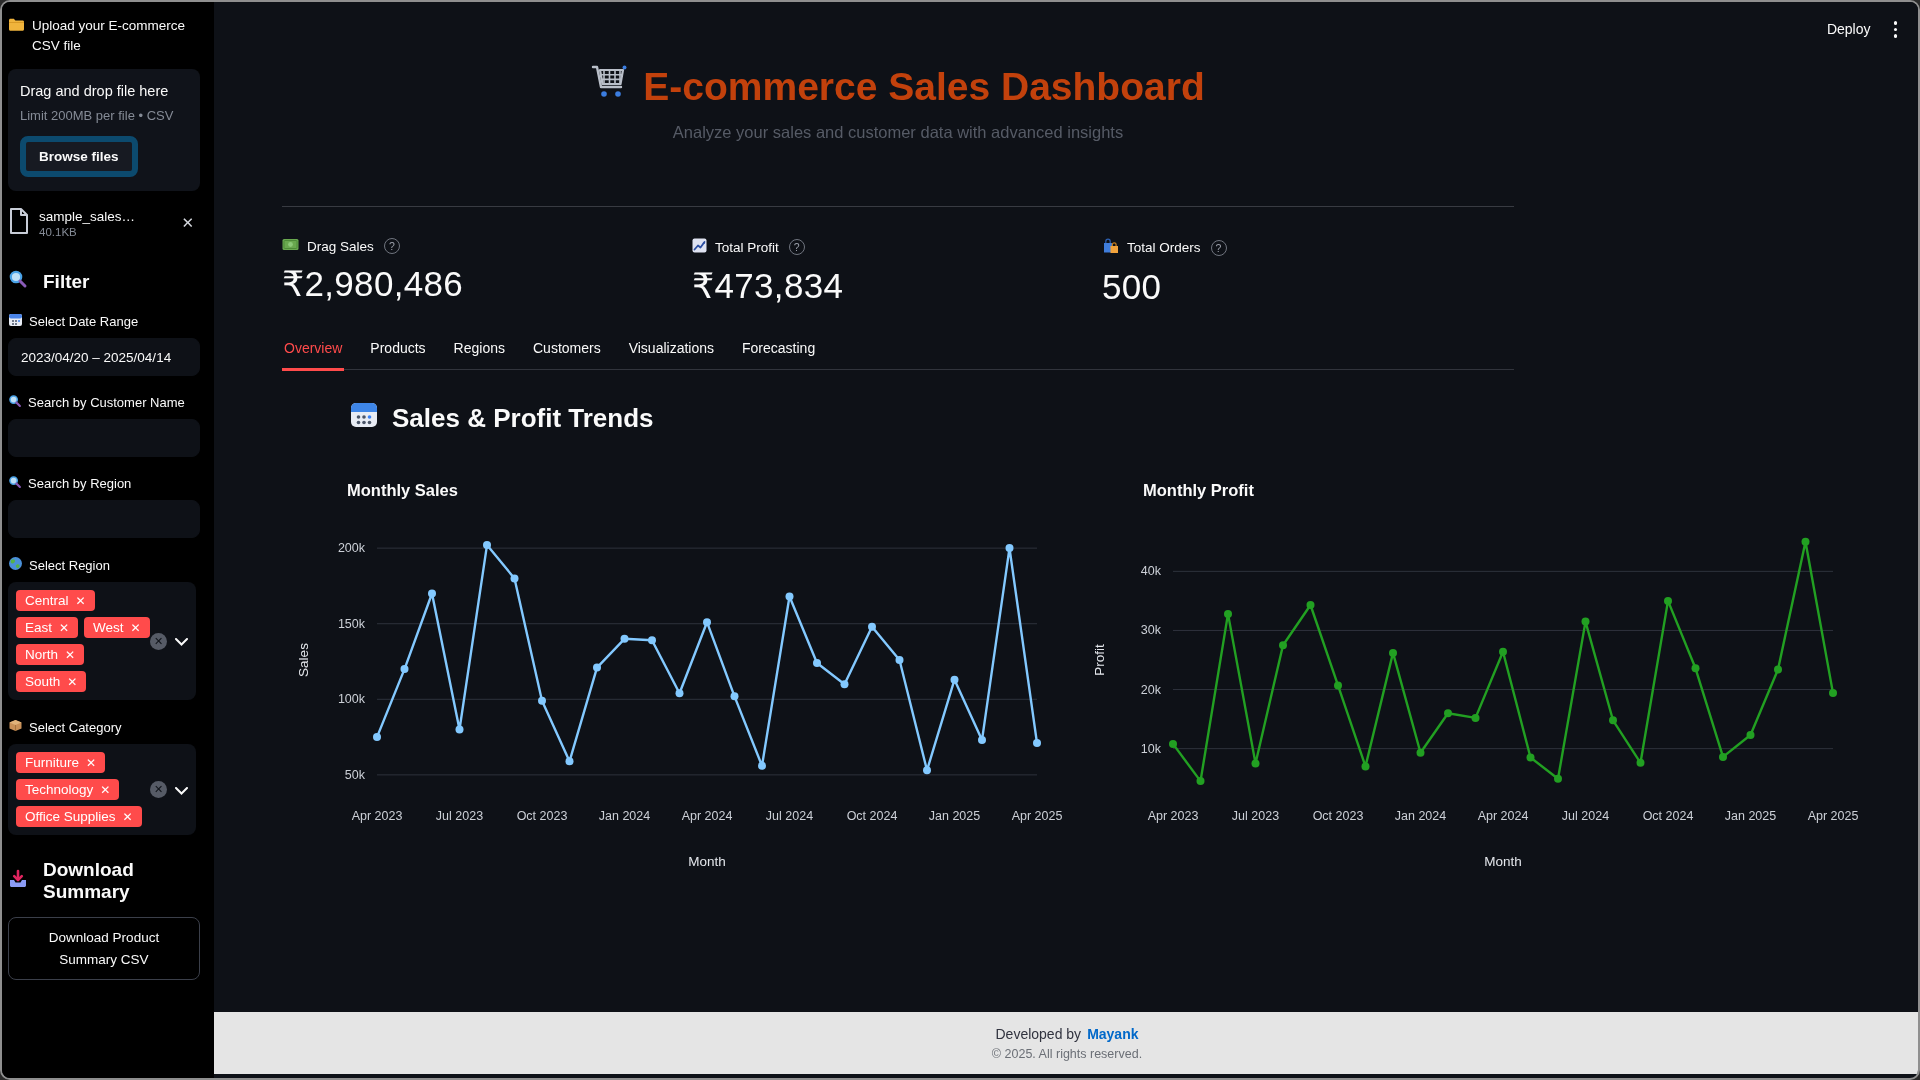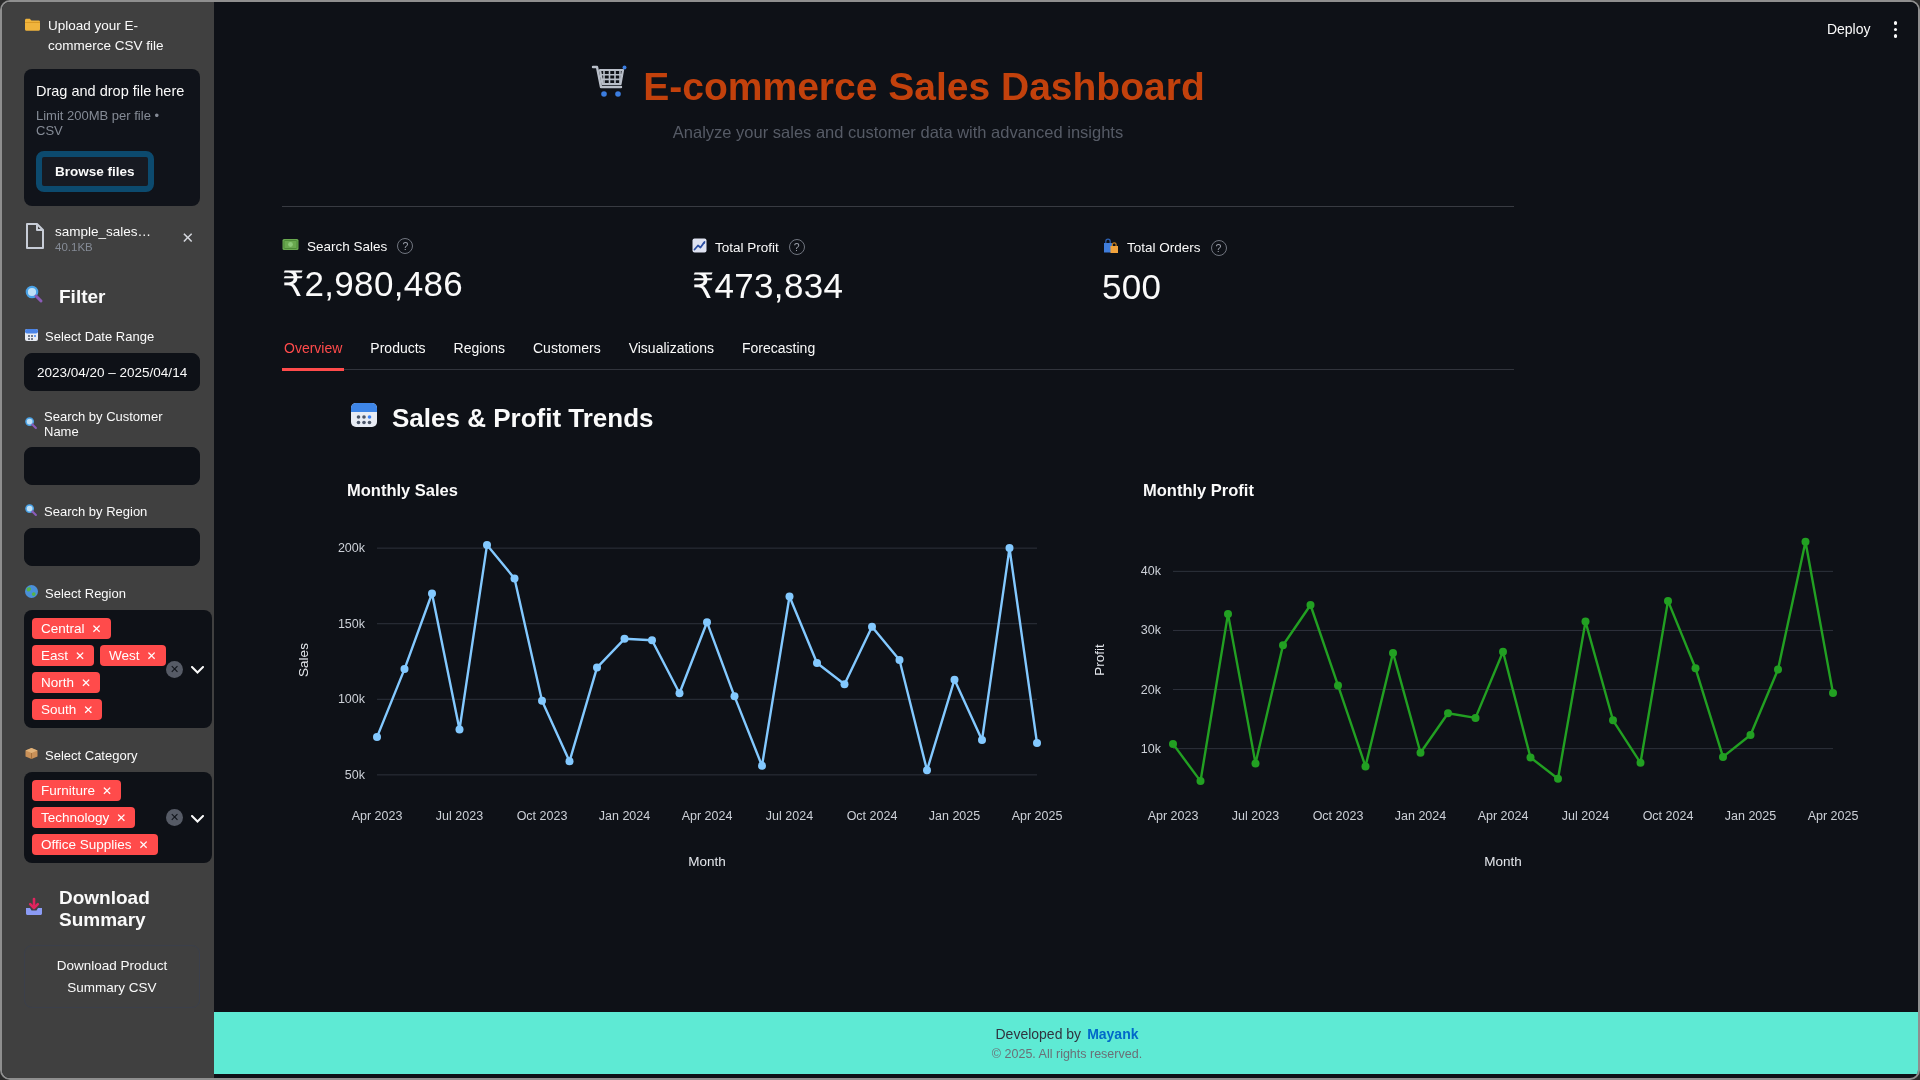--- a/index.html
+++ b/index.html
@@ -4,21 +4,21 @@
 <style>
   * { box-sizing: border-box; margin: 0; padding: 0; }
   html,body { background:#2b2b2b; }
   body { font-family: "Liberation Sans", "DejaVu Sans", sans-serif; }
 
   .window { position:relative; width:1920px; height:1080px; background:#0e1117;
             border:2px solid #8f8f8f; border-radius:10px; overflow:hidden; color:#fafafa; }
 
   
   .sidebar { position:absolute; left:0; top:0; width:212px; height:100%;
-             background:#404040; padding:14px 14px 20px 22px; overflow:hidden; z-index:3; }
+             background:#000000; padding:14px 14px 20px 6px; overflow:hidden; z-index:3; }
   .sb-label-row { display:flex; align-items:flex-start; gap:7px; font-size:13.5px; line-height:1.45; color:#fafafa; }
   .sb-small-label { display:flex; align-items:center; gap:6px; font-size:13px; color:#fafafa; margin-bottom:8px; }
   .dropzone { margin-top:14px; background:#10131a; border-radius:8px; padding:14px 12px; }
   .dz-title { font-size:14.5px; color:#fafafa; }
   .dz-hint  { font-size:13px; color:#858b96; margin-top:9px; }
   .browse-btn { margin-top:13px; background:#171a22; border:6px solid #0c4a6e; color:#fafafa;
                 font-size:13.5px; border-radius:8px; padding:7px 13px; cursor:pointer;
                 font-family:inherit;font-weight:bold; }
   .file-entry { display:flex; align-items:center; gap:9px; margin-top:16px; padding-right:2px; }
   .file-meta { flex:1; min-width:0; }
@@ -73,21 +73,21 @@
                font-size:26px; font-weight:bold; color:#fafafa; }
 
   .charts { position:absolute; left:68px; top:468px; width:1576px; display:flex; gap:16px; }
   .chart-box { width:780px; height:410px; }
   .c-title { font-size:16.5px; font-weight:bold; fill:#fafafa; }
   .grid { stroke:#2e323c; stroke-width:1; }
   .tick { font-size:12.5px; fill:#ccd0d7; }
   .axis-lab { font-size:13.5px; fill:#e4e7ec; }
 
   
-  .footer { position:absolute; left:212px; top:1010px; width:1706px; height:62px; background:#5eead4;
+  .footer { position:absolute; left:212px; top:1010px; width:1706px; height:62px; background:#e5e5e5;
             display:flex; flex-direction:column; align-items:center; justify-content:center; gap:5px; }
   .footer .l1 { font-size:14px; color:#31333f; }
   .footer .l1 a { color:#0068c9; font-weight:bold; text-decoration:none; margin-left:6px; cursor:pointer; }
   .footer .l2 { font-size:12.5px; color:#6b6f76; }
 
   .ic { flex:none; display:inline-block; }
 </style>
 </head>
 <body>
 
@@ -307,21 +307,21 @@
     <div class="metrics">
       <div class="metric">
         <div class="metric-label">
           <span class="ic">
             <svg width="17" height="13" viewBox="0 0 17 13">
                 <rect x="0.5" y="1" width="16" height="11" rx="1.5" fill="#69a84f"></rect>
                 <rect x="2" y="2.5" width="13" height="8" rx="1" fill="none" stroke="#4d8a38" stroke-width="1"></rect>
                 <circle cx="8.5" cy="6.5" r="2.4" fill="#8cc878"></circle>
               </svg>
           </span>
-          <span>Search Sales</span>
+          <span>Drag Sales</span>
           <span class="help">?</span>
         </div>
         <div class="metric-value">₹2,980,486</div>
       </div>
       <div class="metric">
         <div class="metric-label">
           <span class="ic">
             <svg width="15" height="15" viewBox="0 0 15 15">
                 <rect x="0.5" y="0.5" width="14" height="14" rx="2" fill="#dfe3f2"></rect>
                 <path d="M2.5 11.5l3.5-4 2.5 2 4-5.5" fill="none" stroke="#2b4ea2" stroke-width="1.8" stroke-linecap="round" stroke-linejoin="round"></path>

